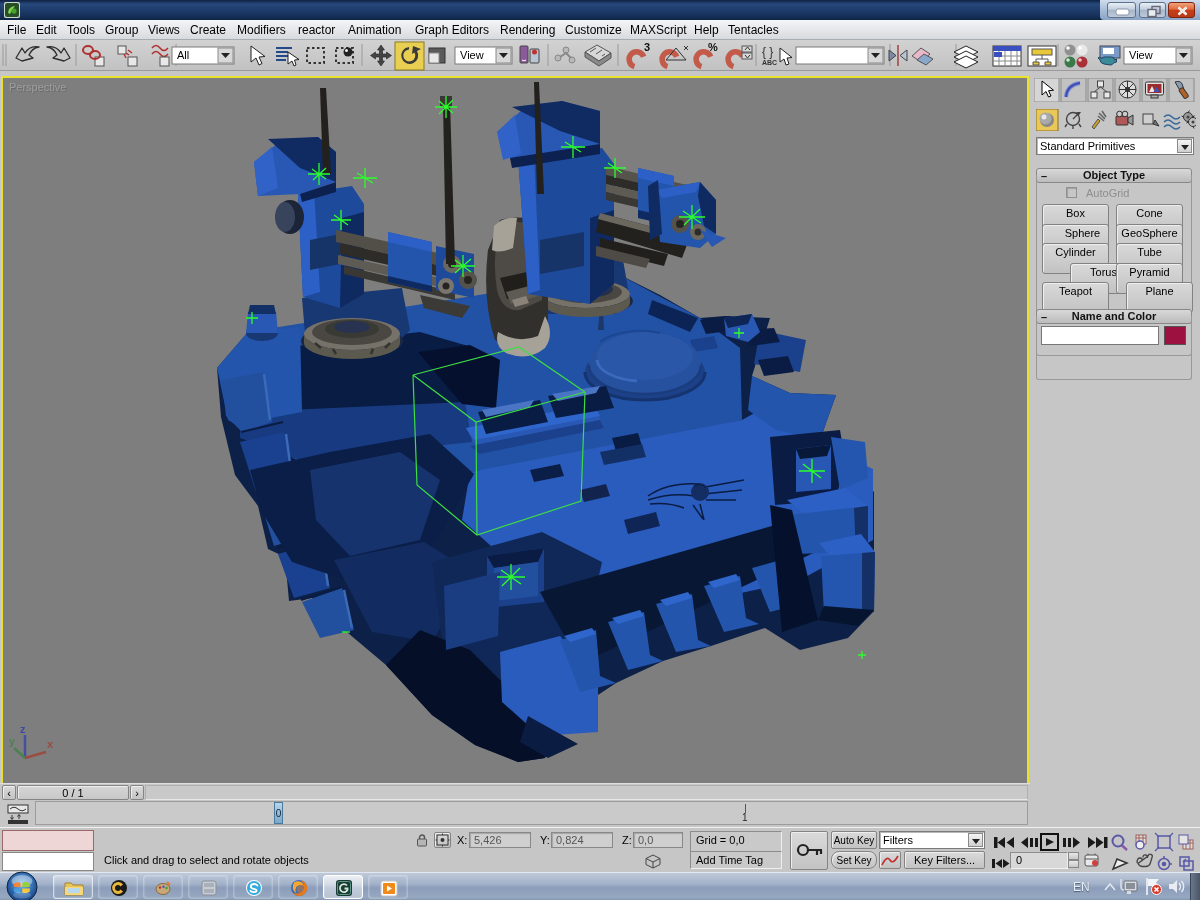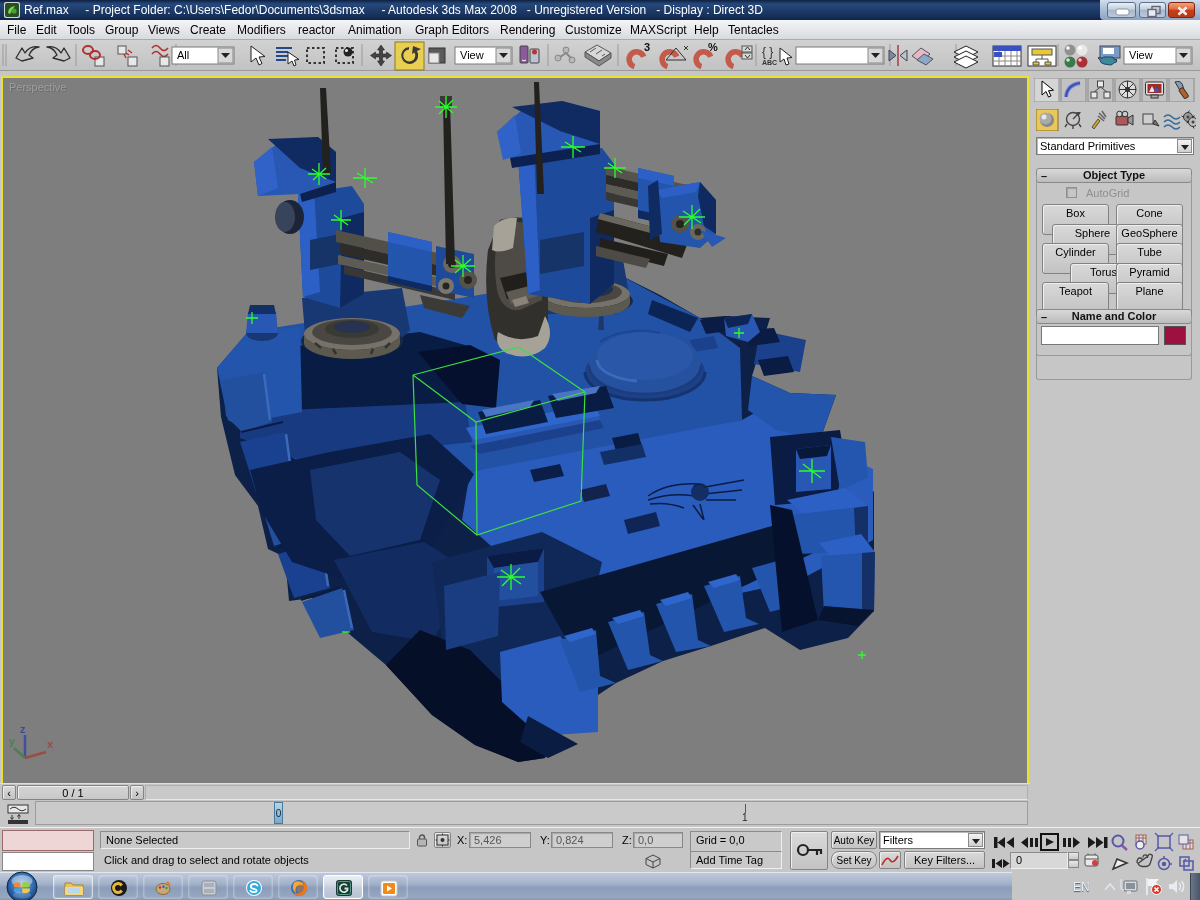--- a/index.html
+++ b/index.html
@@ -52,37 +52,36 @@
 #timeslider { left:0; top:783px; width:1030px; height:18px; background:#c6c6c6; border-top:1px solid #dedede; }
 #trackbar { left:0; top:801px; width:1030px; height:26px; background:#c6c6c6; }
 
 
 #statusbar { left:0; top:827px; width:1200px; height:45px; background:#c6c6c6; border-top:1px solid #f0f0f0; font-size:11px; }
 .sunken { position:absolute; background:#c9c9c9; border:1px solid #8c8c8c; border-bottom-color:#efefef; border-right-color:#efefef; }
 .field { position:absolute; background:#cfcfcf; border:1px solid #888; box-shadow:inset 1px 1px 1px #a5a5a5; font-size:11px; }
 .sbtn { position:absolute; background:linear-gradient(#dadada,#c3c3c3); border:1px solid #848484; border-radius:2px; box-shadow:inset 1px 1px 0 #eee; font-size:11px; text-align:center; }
 
 
-#taskbar { left:0; top:872px; width:1012px; height:28px;
+#taskbar { left:0; top:872px; width:1200px; height:28px;
   background:linear-gradient(#bfc9da,#a3b2c9 40%,#8b9dba 55%,#96a7c0 90%,#8598b4); border-top:1px solid #dfe7f2; }
 .tbicon { position:absolute; top:2px; width:40px; height:24px; border:1px solid rgba(255,255,255,0.6);
   border-radius:3px; background:linear-gradient(rgba(255,255,255,0.35),rgba(255,255,255,0.08) 50%,rgba(120,140,170,0.15)); box-shadow:inset 0 0 2px rgba(255,255,255,0.5); }
 </style>
 </head>
 <body>
 <div id="root">
 
   <div id="titlebar" class="abs">
     <svg class="abs" style="left:4px;top:2px" width="16" height="16" viewBox="0 0 16 16">
       <rect x="0" y="0" width="16" height="16" rx="2" fill="#cfd8cf"></rect>
       <rect x="1" y="1" width="14" height="14" rx="2" fill="#274f27"></rect>
       <path d="M4 11 Q4 5 11 4 Q8 8 6 12 Z" fill="#7fd24f"></path>
       <circle cx="10" cy="9" r="2.6" fill="#49a02f"></circle>
     </svg>
-    <span class="ttext">Ref.max     - Project Folder: C:\Users\Fedor\Documents\3dsmax     - Autodesk 3ds Max 2008   - Unregistered Version   - Display : Direct 3D</span>
     <div id="btnpanel"></div>
     <div class="winbtn" style="right:64px;width:29px;">
       <svg width="29" height="16">
           <rect x="8" y="6" width="13" height="6" rx="2" fill="#fff" stroke="#8a97a8"></rect>
         </svg>
     </div>
     <div class="winbtn" style="right:34px;width:27px;">
       <svg width="27" height="16">
         <rect x="12" y="3.5" width="8" height="7" fill="none" stroke="#667" stroke-width="1.4"></rect>
         <rect x="8" y="6.5" width="8" height="7" fill="#e8edf4" stroke="#667" stroke-width="1.4"></rect>
@@ -620,28 +619,28 @@
       <span class="cbtxt">Standard Primitives</span>
         <span class="cbarr"></span>
     </div>
 
     <div class="rollout" style="top:97px;"><span class="minus">–</span>Object Type</div>
     <div class="abs" style="left:6px;top:104px;width:156px;height:205px;border:1px solid #999;border-top:none;border-radius:0 0 3px 3px;"></div>
     <div class="abs" style="left:36px;top:116px;width:11px;height:11px;background:#c6c6c6;border:1px solid #909090;box-shadow:inset 1px 1px 1px #9f9f9f;"></div>
     <span class="abs" style="left:56px;top:116px;color:#8e8e8e;font-size:11px;">AutoGrid</span>
     <div class="cbtn" style="left:12px;top:133px;">Box</div>
       <div class="cbtn" style="left:86px;top:133px;">Cone</div>
-    <div class="cbtn" style="left:22px;top:153px;padding-left:14px;">Sphere</div>
+    <div class="cbtn" style="left:12px;top:153px;padding-left:14px;">Sphere</div>
       <div class="cbtn" style="left:86px;top:153px;">GeoSphere</div>
     <div class="cbtn" style="left:12px;top:172px;">Cylinder</div>
       <div class="cbtn" style="left:86px;top:172px;">Tube</div>
     <div class="cbtn" style="left:12px;top:192px;margin-left:28px;">Torus</div>
       <div class="cbtn" style="left:86px;top:192px;">Pyramid</div>
     <div class="cbtn" style="left:12px;top:211px;">Teapot</div>
-      <div class="cbtn" style="left:86px;top:211px;">Plane</div>
+      <div class="cbtn" style="left:96px;top:211px;">Plane</div>
 
     <div class="rollout" style="top:238px;"><span class="minus">–</span>Name and Color</div>
     <div class="abs" style="left:6px;top:245px;width:156px;height:40px;border:1px solid #999;border-top:none;border-radius:0 0 3px 3px;"></div>
     <div class="abs" style="left:11px;top:255px;width:118px;height:19px;background:#fff;border:1px solid #777;"></div>
     <div class="abs" style="left:134px;top:255px;width:22px;height:19px;background:#9c1140;border:1px solid #555;"></div>
   </div>
   <div id="timeslider" class="abs">
     <div class="sbtn" style="left:2px;top:1px;width:14px;height:15px;line-height:14px;">‹</div>
     <div class="sbtn" style="left:17px;top:1px;width:112px;height:15px;line-height:14px;background:linear-gradient(#d5d5d5,#c8c8c8);">0 / 1</div>
     <div class="sbtn" style="left:130px;top:1px;width:14px;height:15px;line-height:14px;">›</div>
@@ -656,23 +655,20 @@
       <rect x="1" y="16" width="20" height="4" fill="#333"></rect>
     </svg>
     <div class="abs" style="left:35px;top:0px;width:993px;height:24px;background:#cacaca;border:1px solid #9c9c9c;"></div>
     <div class="abs" style="left:274px;top:1px;width:9px;height:22px;background:linear-gradient(#b8d4ea,#7aa8cc);border:1px solid #4a7a9c;color:#123;font-size:10px;text-align:center;line-height:22px;">0</div>
     <div class="abs" style="left:745px;top:3px;width:1px;height:9px;background:#555;"></div>
     <span class="abs" style="left:742px;top:11px;font-size:10px;color:#222;">1</span>
   </div>
   <div id="statusbar" class="abs">
     <div class="abs" style="left:2px;top:2px;width:92px;height:21px;background:#efd6d6;border:1px solid #9a6a6a;"></div>
     <div class="abs" style="left:2px;top:24px;width:92px;height:19px;background:#ffffff;border:1px solid #888;"></div>
-    <div class="sunken" style="left:100px;top:3px;width:310px;height:18px;">
-        <span style="position:absolute;left:5px;top:2px;">None Selected</span>
-      </div>
     <span class="abs" style="left:104px;top:26px;">Click and drag to select and rotate objects</span>
     <svg class="abs" style="left:416px;top:6px" width="12" height="13" viewBox="0 0 12 13">
       <rect x="1.5" y="5" width="9" height="7" rx="1" fill="#b5b5b5" stroke="#555"></rect>
       <path d="M3.5 5 V3.5 a2.5 2.5 0 0 1 5 0 V5" fill="none" stroke="#555" stroke-width="1.4"></path>
     </svg>
     <div class="sbtn" style="left:434px;top:4px;width:17px;height:16px;">
       <svg width="15" height="14" viewBox="0 0 15 14">
           <rect x="2" y="2" width="11" height="10" fill="none" stroke="#333"></rect>
           <circle cx="7.5" cy="7" r="2" fill="#333"></circle>
           <path d="M7.5 2 V0.5 M7.5 12 V13.5 M2 7 H0.5 M13 7 H14.5" stroke="#333"></path>

